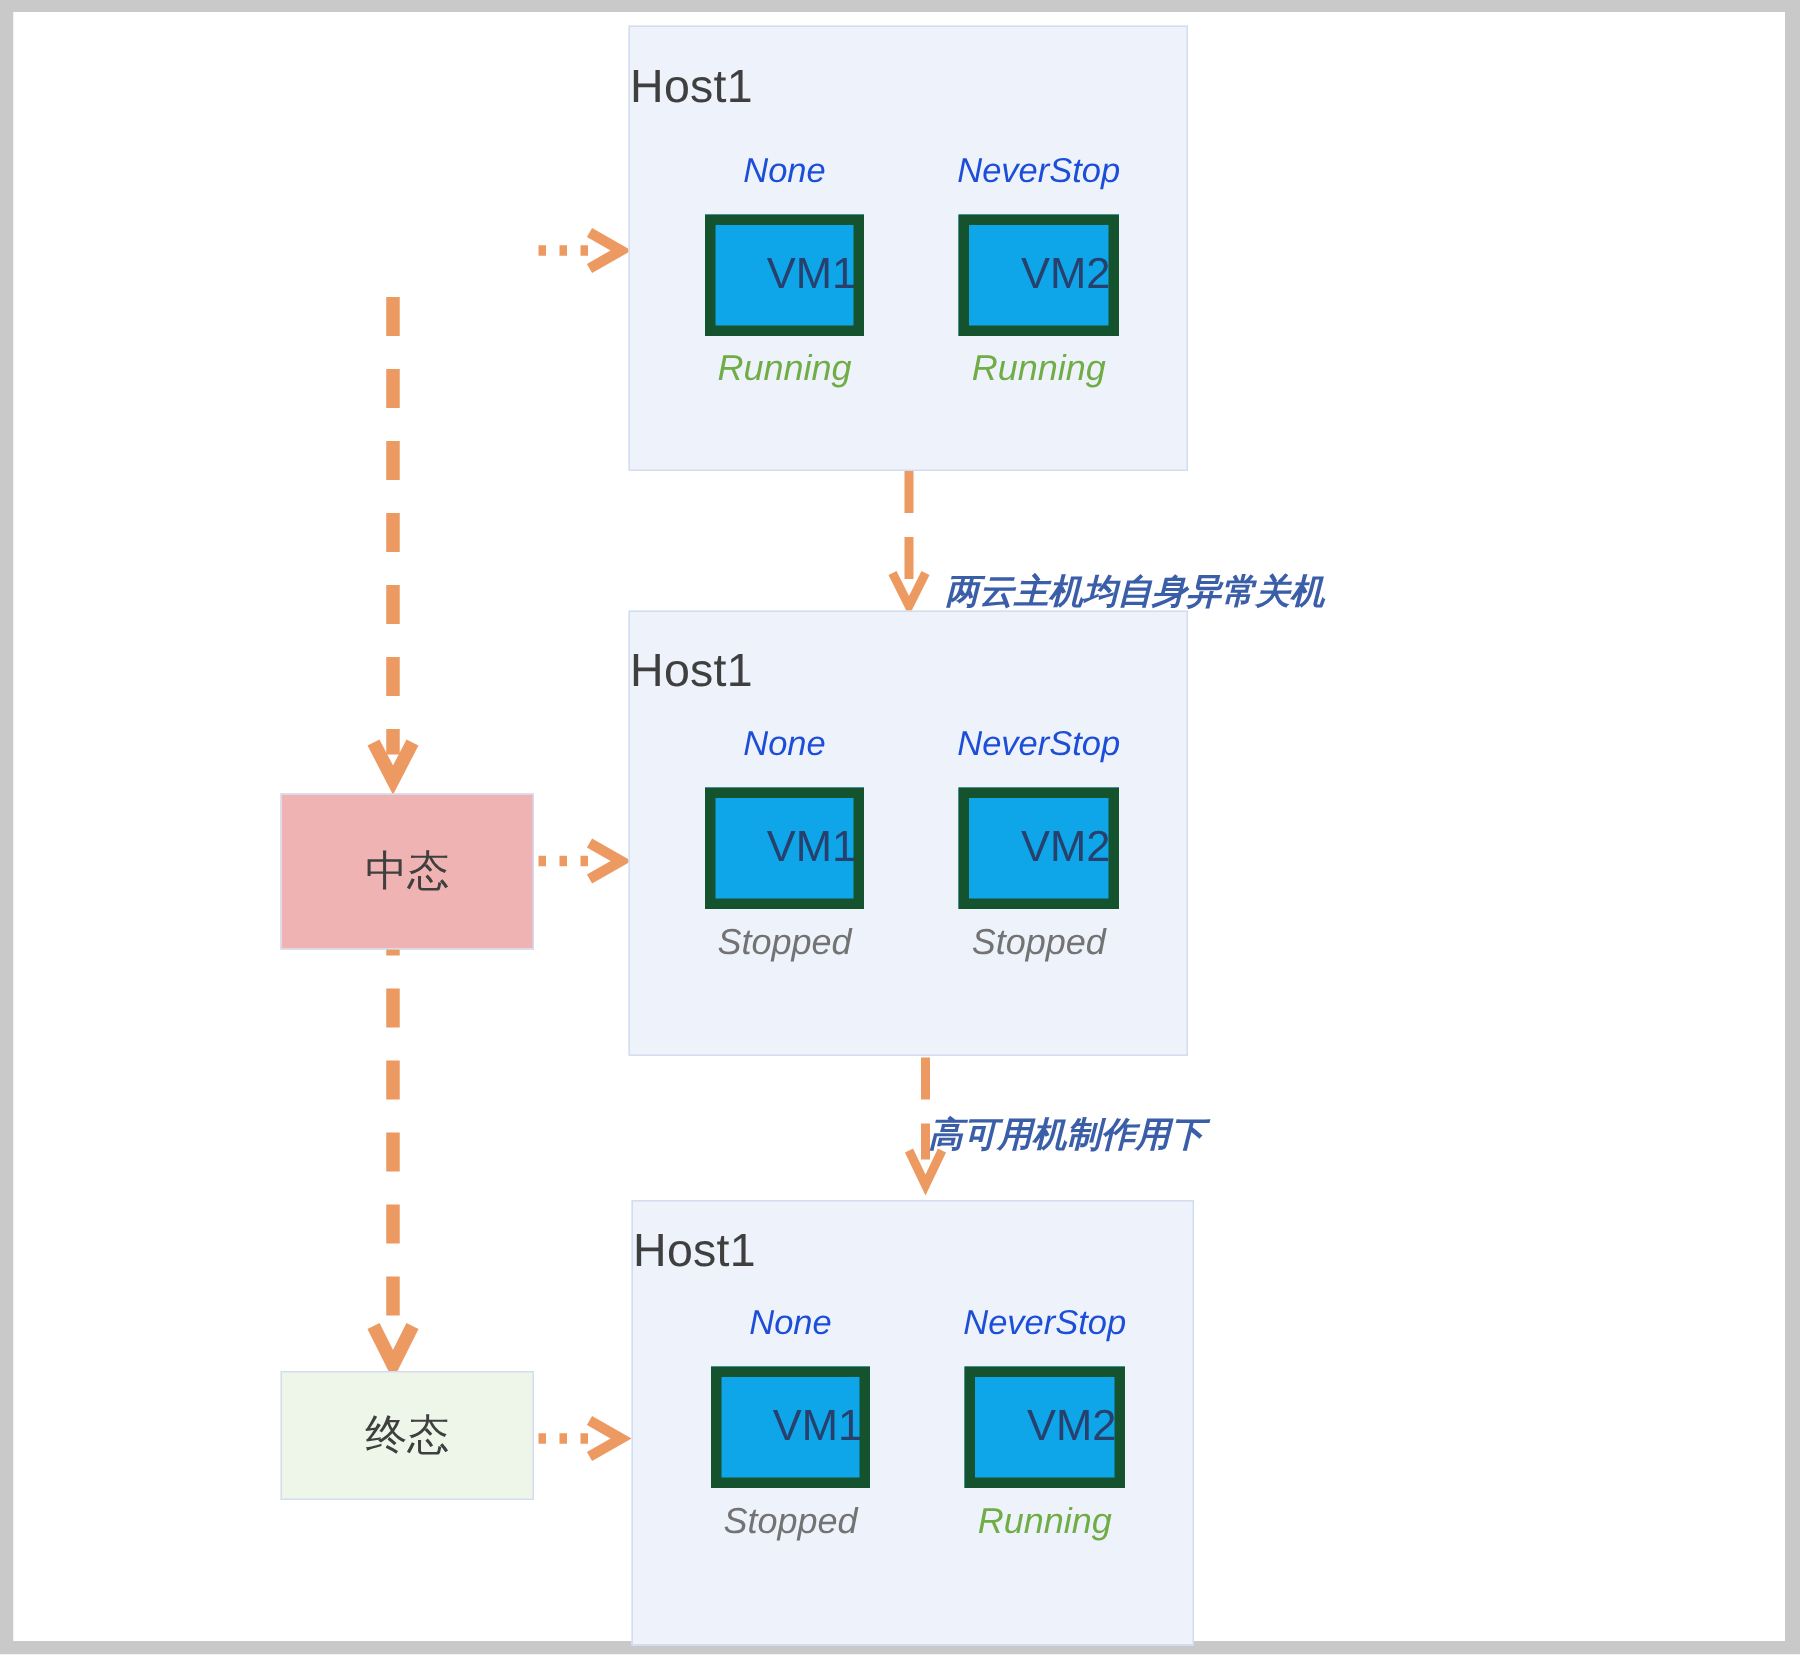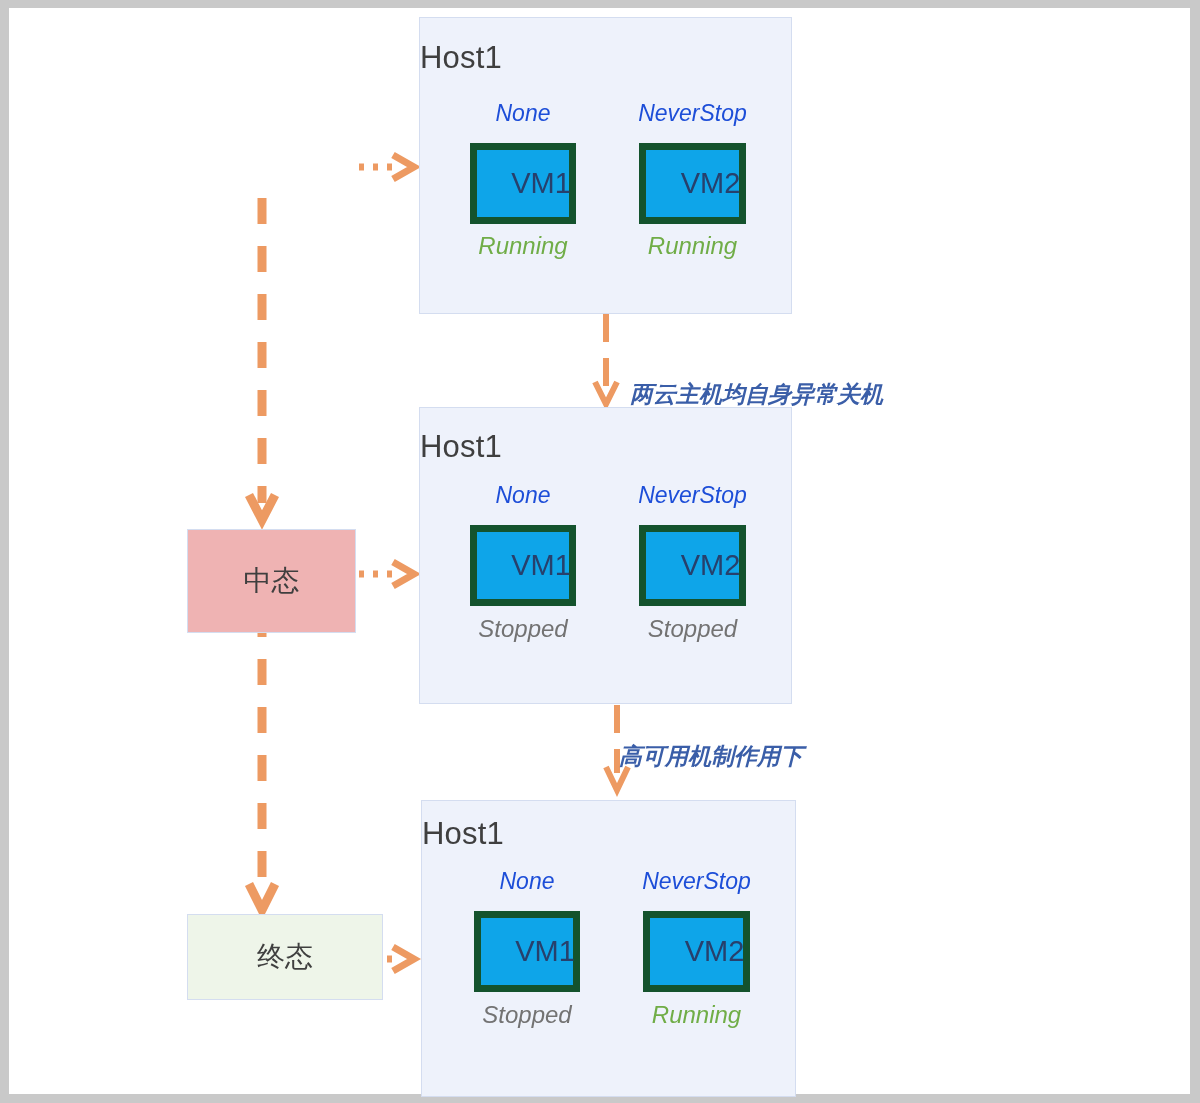--- a/index.html
+++ b/index.html
@@ -156,21 +156,21 @@
       <line x1="608" y1="697" x2="608" y2="765" stroke="#ed9a62" stroke-width="6" stroke-dasharray="28,16" stroke-linecap="butt"></line>
       <path d="M 597 759 L 608 782 L 619 759" fill="none" stroke="#ed9a62" stroke-width="6" stroke-linejoin="miter"></path>
     </g>
   </svg>
 
 
   <div class="state-box state-pink" style="left:178px; top:521px; width:169px; height:104px;">
     <span>中态</span>
   </div>
 
-  <div class="state-box state-green" style="left:178px; top:906px; width:196px; height:86px;">
+  <div class="state-box state-green" style="left:178px; top:906px; width:169px; height:86px;">
     <span>终态</span>
   </div>
 
   <div class="host-box" style="left:410px; top:9px; width:373px; height:297px;">
     <div class="host-title" style="top:22px;">Host1</div>
 
     <div class="vm-wrap" style="left:33px; top:82px; width:140px; height:185px;">
       <div class="vm-policy" style="top:0;">None</div>
       <div class="vm-box" style="left:17px; top:43px; width:106px; height:81px;">
         <span>VM1</span>

